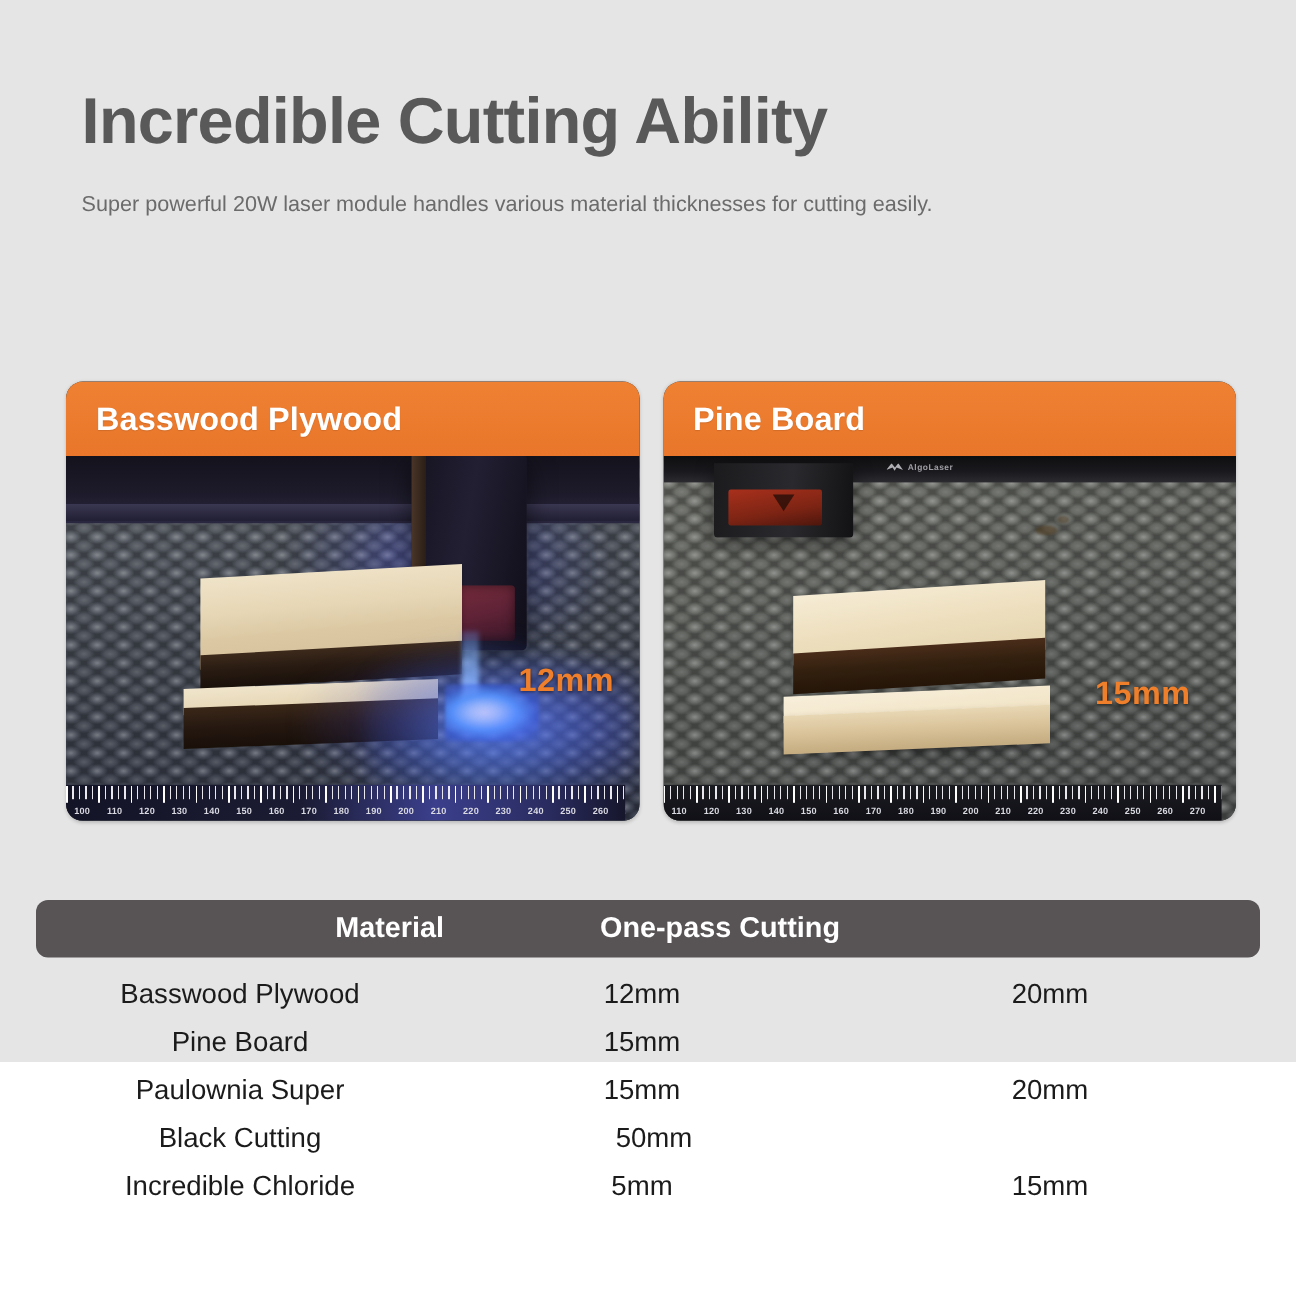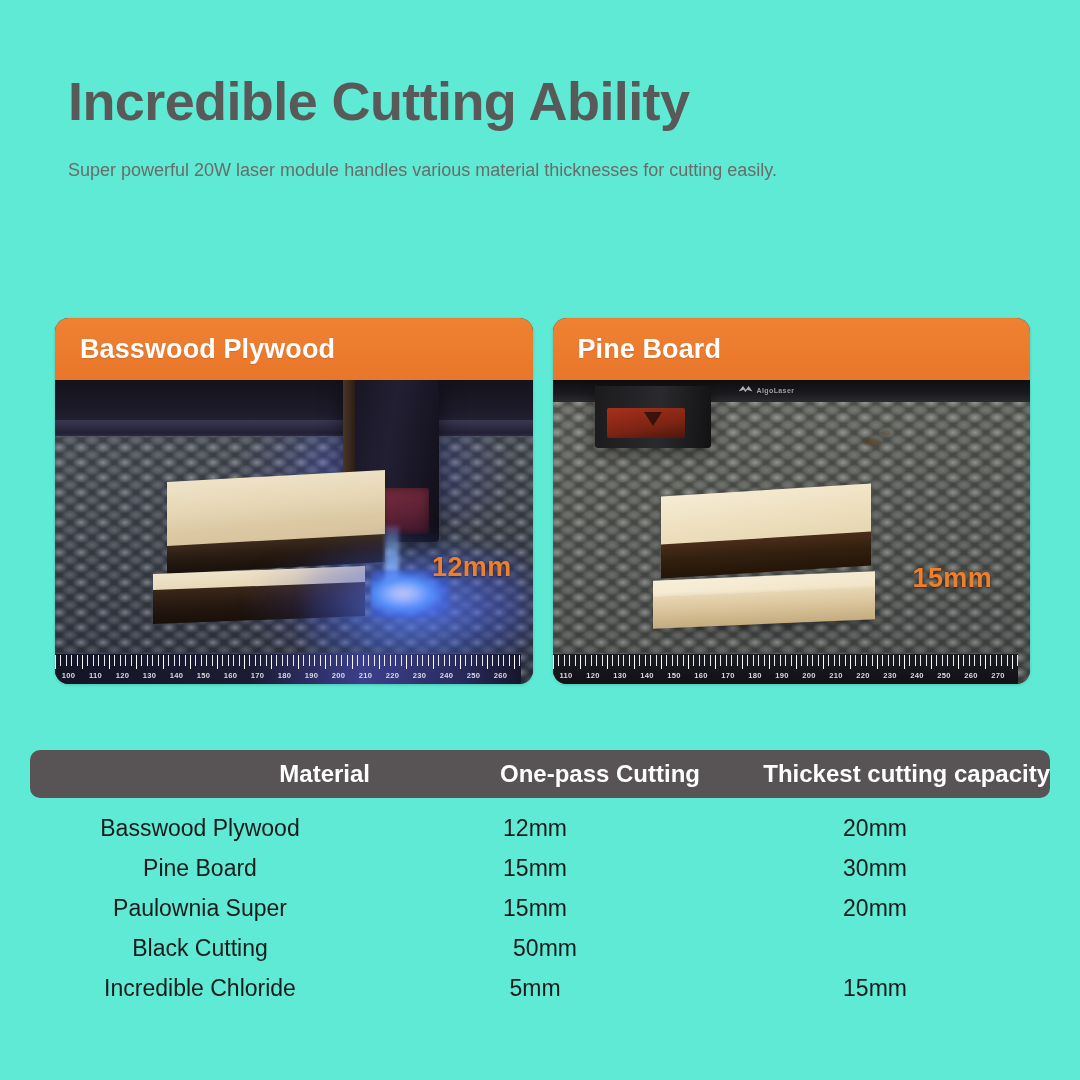--- a/index.html
+++ b/index.html
@@ -2,21 +2,21 @@
 <html><head>
 <meta charset="utf-8">
 <style>
   * { margin:0; padding:0; box-sizing:border-box; }
   html, body {
     width:1080px; height:1080px;
     background:#ffffff;
     font-family:"Liberation Sans", sans-serif;
     overflow:hidden;
   }
-  .page { position:relative; width:1080px; height:1080px; background:#5eead4; }
+  .page { position:relative; width:1080px; height:885px; background:#e5e5e5; }
 
   
   .heading-block { position:absolute; left:68px; top:72px; width:960px; }
   .page-title {
     font-size:54px; font-weight:700; color:#595959;
     letter-spacing:-0.6px; line-height:1.08; white-space:nowrap;
   }
   .page-subtitle {
     margin-top:26px; font-size:18px; font-weight:400; color:#6b6b6b;
     line-height:1.62; max-width:880px;
@@ -362,32 +362,30 @@
 
         <div class="mm-label mm-2">15mm</div>
       </div>
     </div>
   </div>
 
   <div class="spec-table">
     <div class="spec-header">
       <div class="col col-material">Material</div>
       <div class="col col-onepass">One-pass Cutting</div>
-      <div class="col col-thickest">Thickest cutting capacity</div>
     </div>
     <div class="spec-rows">
       <div class="spec-row">
         <div class="col col-material">Basswood Plywood</div>
         <div class="col col-onepass">12mm</div>
         <div class="col col-thickest">20mm</div>
       </div>
       <div class="spec-row">
         <div class="col col-material">Pine Board</div>
         <div class="col col-onepass">15mm</div>
-        <div class="col col-thickest">30mm</div>
       </div>
       <div class="spec-row">
         <div class="col col-material">Paulownia Super</div>
         <div class="col col-onepass">15mm</div>
         <div class="col col-thickest">20mm</div>
       </div>
       <div class="spec-row">
         <div class="col col-material">Black Cutting</div>
         <div class="col col-thickest">50mm</div>
       </div>

